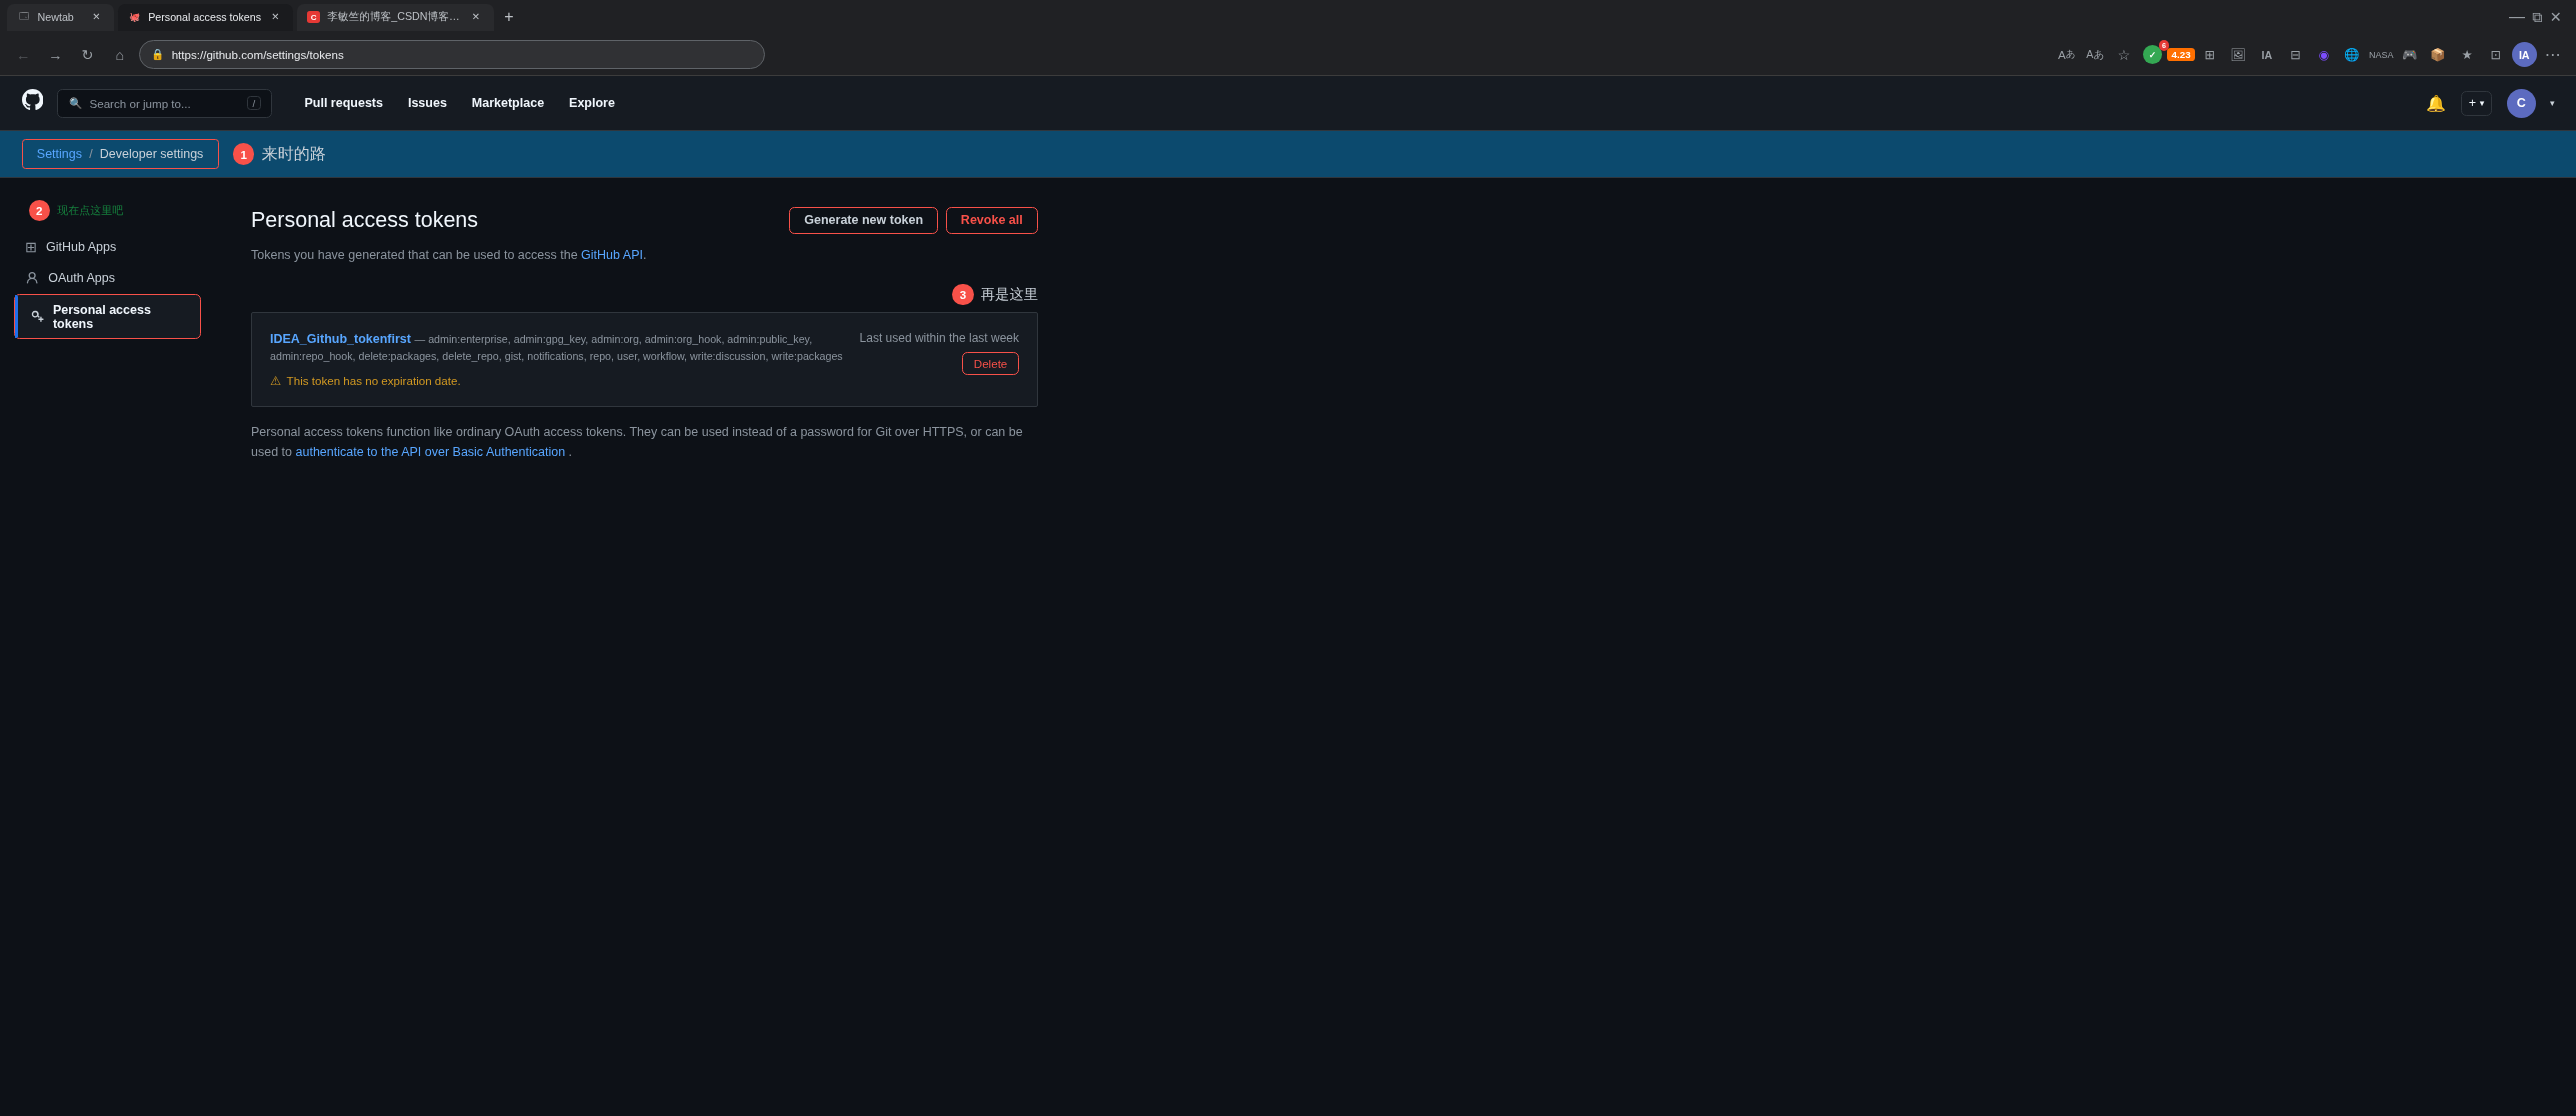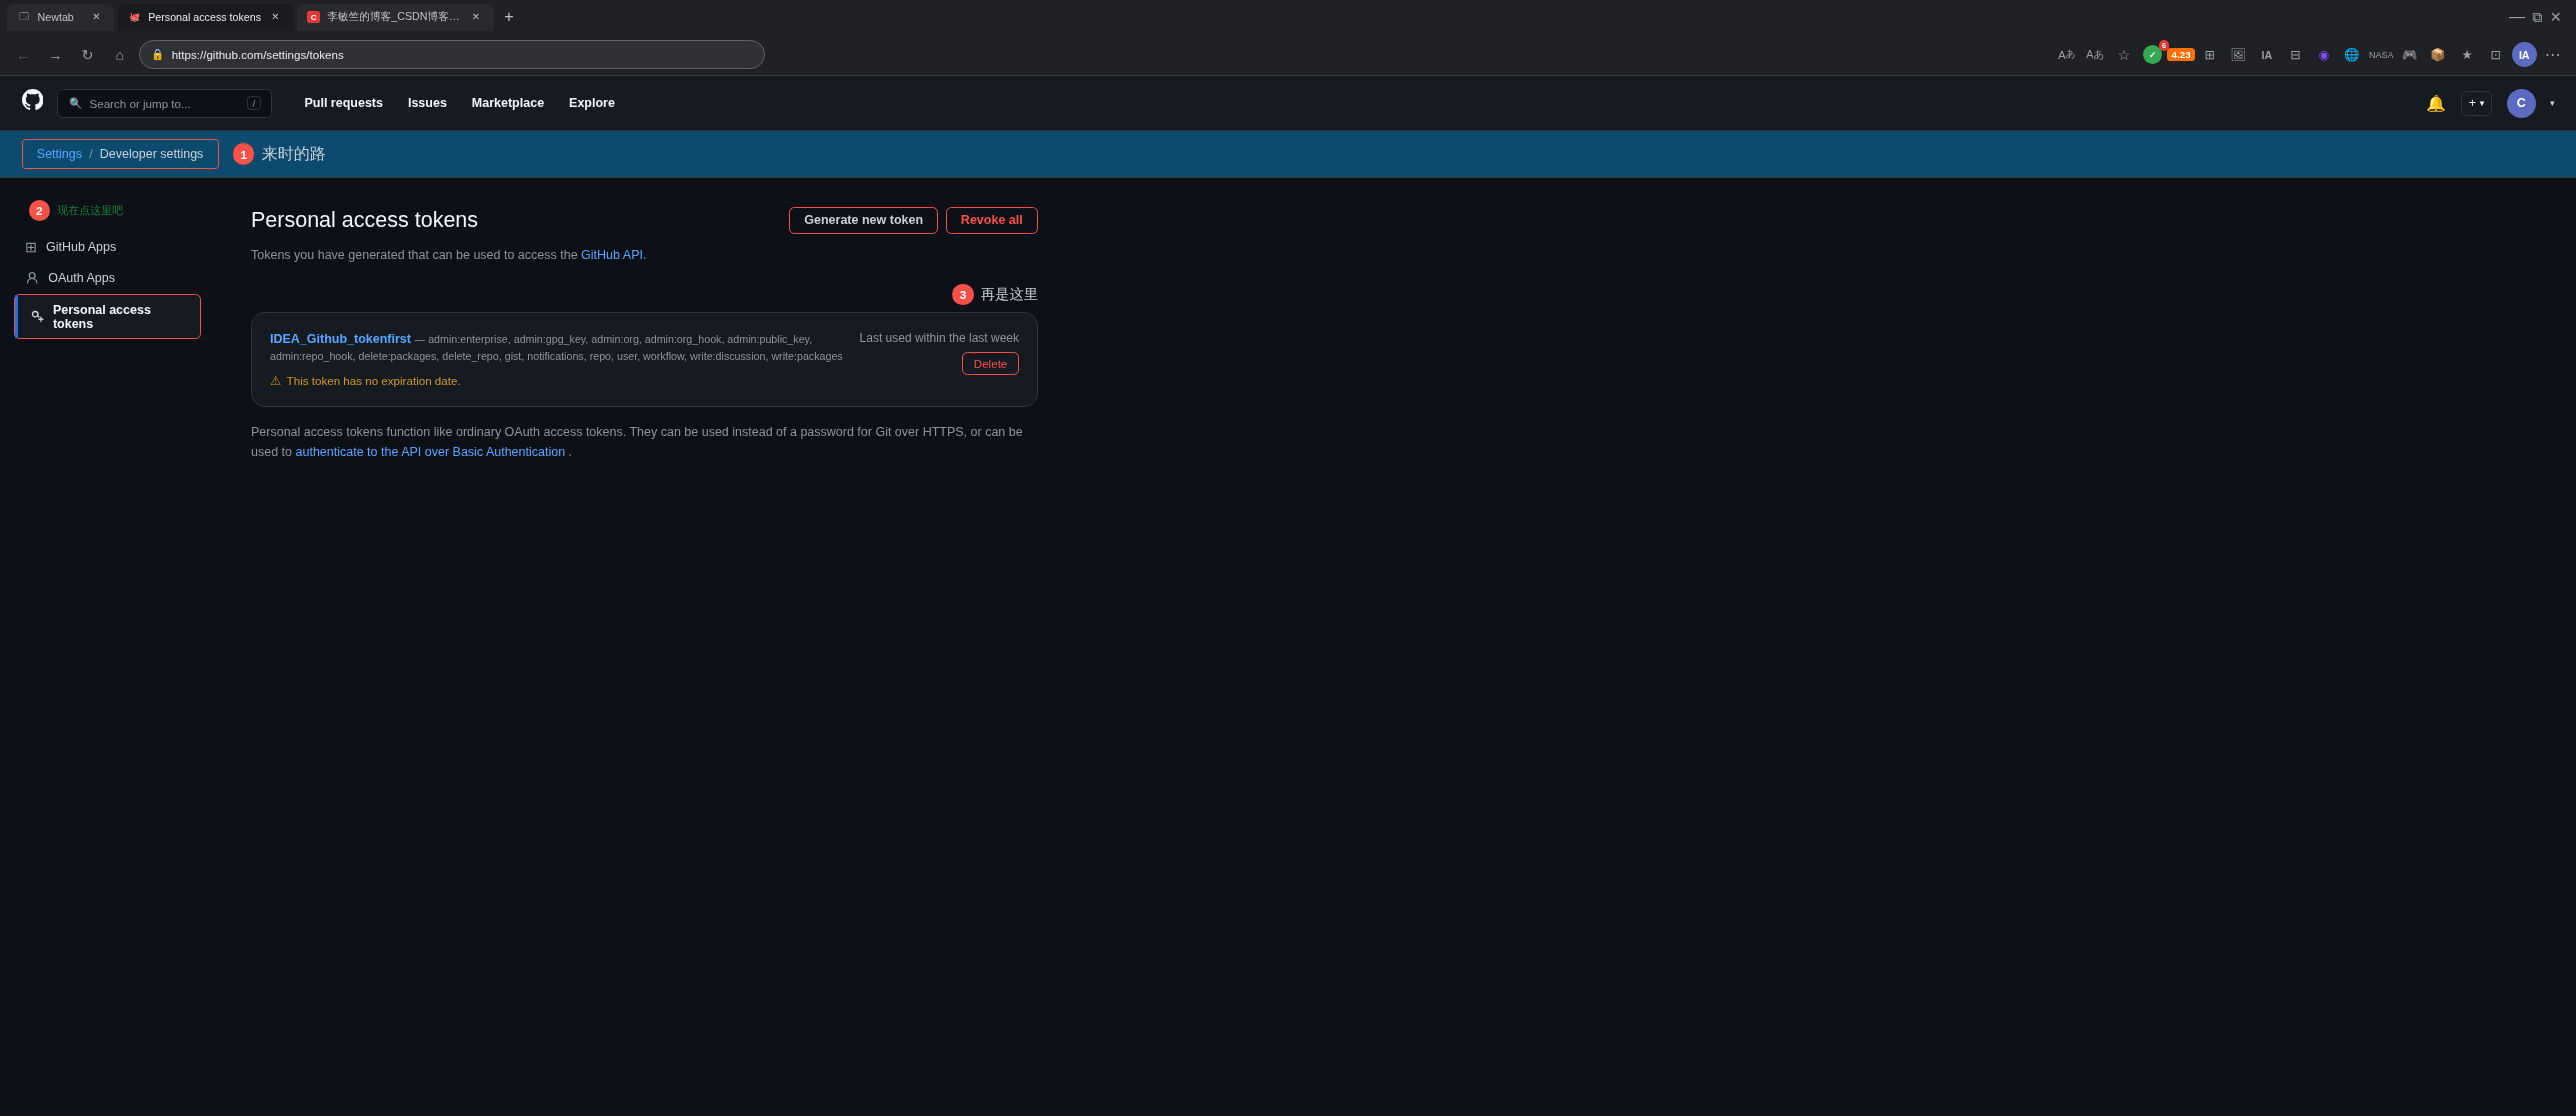--- a/index.html
+++ b/index.html
@@ -367,21 +367,21 @@
       margin-bottom: 21.5px;
     }
     .gh-api-link {
       color: #58a6ff;
       text-decoration: none;
     }
 
     
     .token-card {
       border: 0.9px solid #30363d;
-      border-radius: 14px;
+      border-radius: 2px;
       padding: 18px;
       margin-bottom: 14.3px;
       background: #161b22;
       display: flex;
       align-items: flex-start;
       justify-content: space-between;
       gap: 14.3px;
     }
     .token-info { flex: 1; }
     .token-name {

